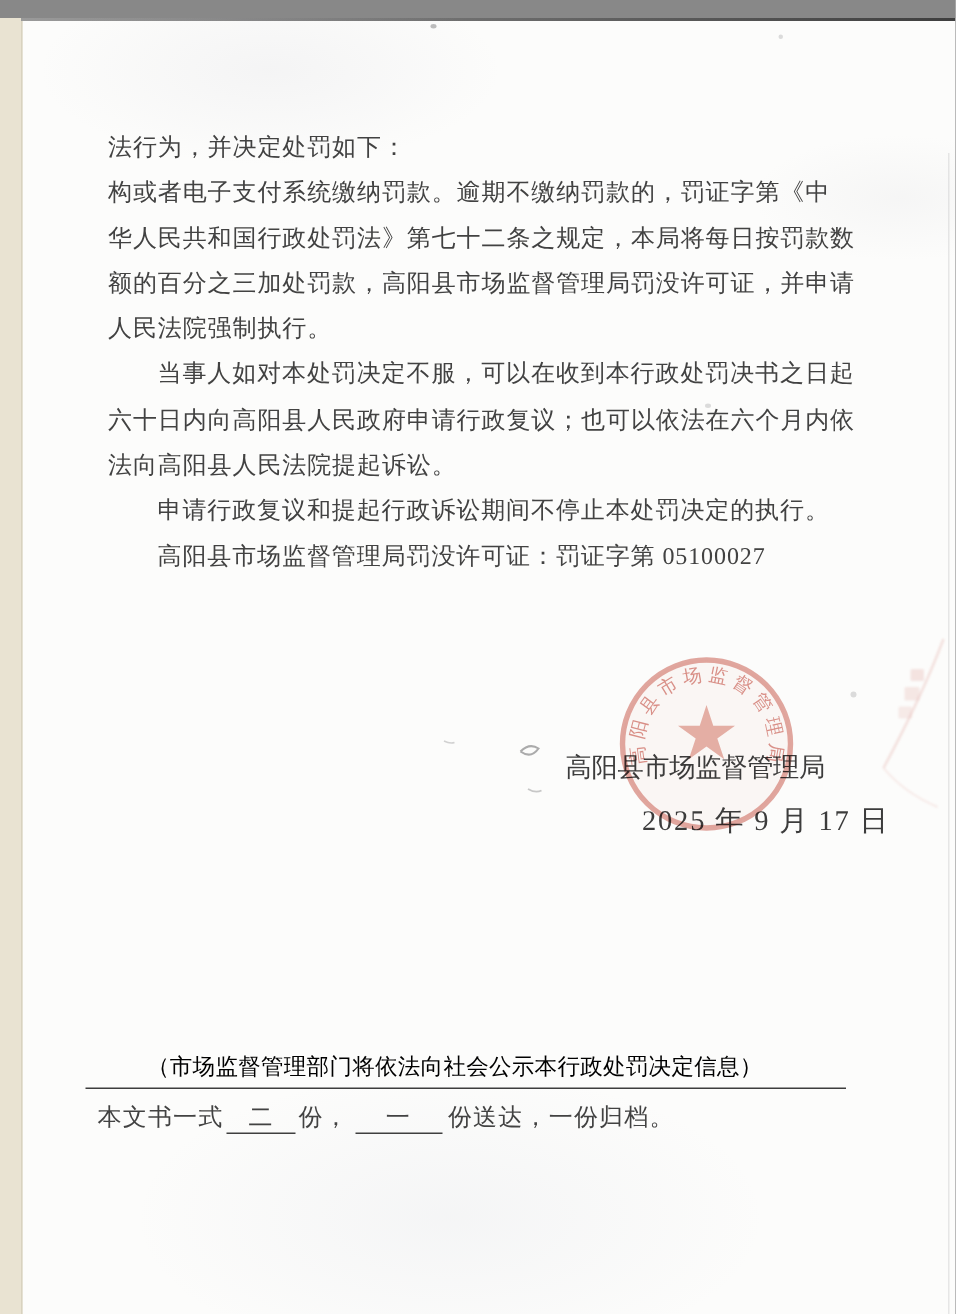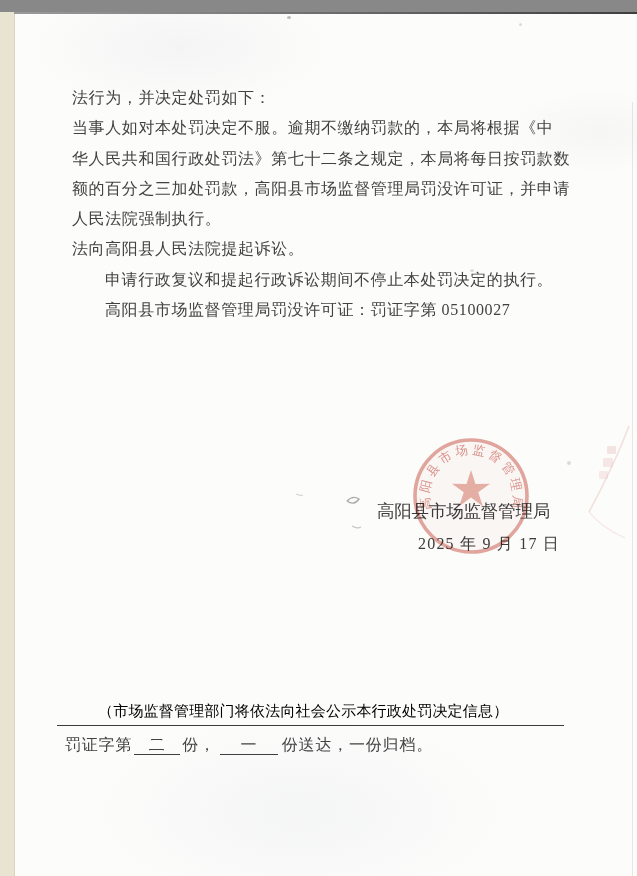--- a/index.html
+++ b/index.html
@@ -24,21 +24,21 @@
 
   
   .doc-body{position:absolute;left:72px;top:76px;width:500px;}
   .line{height:30.3px;font-size:16px;letter-spacing:0.6px;white-space:nowrap;
     color:#424242;}
   .line.indent{padding-left:33px;}
 
   
   .sig-org{position:absolute;left:377px;top:487px;font-size:17.5px;
     letter-spacing:-0.2px;color:#3c3c3c;white-space:nowrap;}
-  .sig-date{position:absolute;left:418px;top:522px;font-size:16px;
+  .sig-date{position:absolute;left:428px;top:522px;font-size:19px;
     letter-spacing:1.2px;color:#3c3c3c;white-space:nowrap;}
 
   
   .seal{position:absolute;left:408px;top:421px;pointer-events:none;
     mix-blend-mode:multiply;opacity:0.9;}
   
   .bleed{position:absolute;left:583px;top:408px;pointer-events:none;
     opacity:0.45;filter:blur(0.6px);}
 
   
@@ -70,24 +70,26 @@
   <div class="speck" style="left:567px;top:449px;width:4px;height:4px;opacity:.5;"></div>
 
   <svg class="smudge-svg" width="637" height="876">
     <path d="M347,489 q6,-6 12,-2 q-5,7 -12,2" fill="none" stroke="rgba(90,90,92,0.5)" stroke-width="1.4"></path>
     <path d="M352,514 q5,3 9,1" fill="none" stroke="rgba(120,120,122,0.4)" stroke-width="1.2"></path>
     <path d="M296,482 q4,2 7,1" fill="none" stroke="rgba(130,130,132,0.35)" stroke-width="1.1"></path>
   </svg>
 
   <div class="doc-body">
       <div class="line">法行为，并决定处罚如下：</div>
-      <div class="line">当事人如对本处罚决定不服。逾期不缴纳罚款的，本局将根据《中</div>
+      <div class="line">构或者电子支付系统缴纳罚款。逾期不缴纳罚款的，罚证字第《中</div>
       <div class="line">华人民共和国行政处罚法》第七十二条之规定，本局将每日按罚款数</div>
       <div class="line">额的百分之三加处罚款，高阳县市场监督管理局罚没许可证，并申请</div>
       <div class="line">人民法院强制执行。</div>
+      <div class="line indent">当事人如对本处罚决定不服，可以在收到本行政处罚决书之日起</div>
+      <div class="line">六十日内向高阳县人民政府申请行政复议；也可以依法在六个月内依</div>
       <div class="line">法向高阳县人民法院提起诉讼。</div>
       <div class="line indent">申请行政复议和提起行政诉讼期间不停止本处罚决定的执行。</div>
       <div class="line indent">高阳县市场监督管理局罚没许可证：罚证字第 05100027</div>
     </div>
 
   <div class="sig-org">高阳县市场监督管理局</div>
   <div class="sig-date">2025 年 9 月 17 日</div>
 
   <svg class="seal" width="127" height="127" viewBox="0 0 127 127">
     <circle cx="63" cy="63" r="56" fill="none" stroke="rgba(199,79,63,0.55)" stroke-width="3.6"></circle>
@@ -105,16 +107,16 @@
     <path d="M46,6 C34,38 20,66 6,92" fill="none" stroke="rgba(214,130,120,0.5)" stroke-width="1.6"></path>
     <path d="M6,92 C16,104 28,112 42,118" fill="none" stroke="rgba(214,130,120,0.35)" stroke-width="1.3"></path>
     <rect x="24" y="26" width="9" height="8" rx="1" fill="rgba(210,120,110,0.4)"></rect>
     <rect x="20" y="38" width="10" height="9" rx="1" fill="rgba(210,120,110,0.35)"></rect>
     <rect x="16" y="51" width="9" height="8" rx="1" fill="rgba(210,120,110,0.3)"></rect>
   </svg>
 
   <div class="footer-disclosure">（市场监督管理部门将依法向社会公示本行政处罚决定信息）</div>
 
   <div class="footer-copies">
-    <span>罚证字第</span><span class="blank blank-total">二</span><span>份，</span><span class="blank blank-delivered">一</span><span>份送达，一份归档。</span>
+    <span>本文书一式</span><span class="blank blank-total">二</span><span>份，</span><span class="blank blank-delivered">一</span><span>份送达，一份归档。</span>
   </div>
 
 </div>
 
 </body></html>

